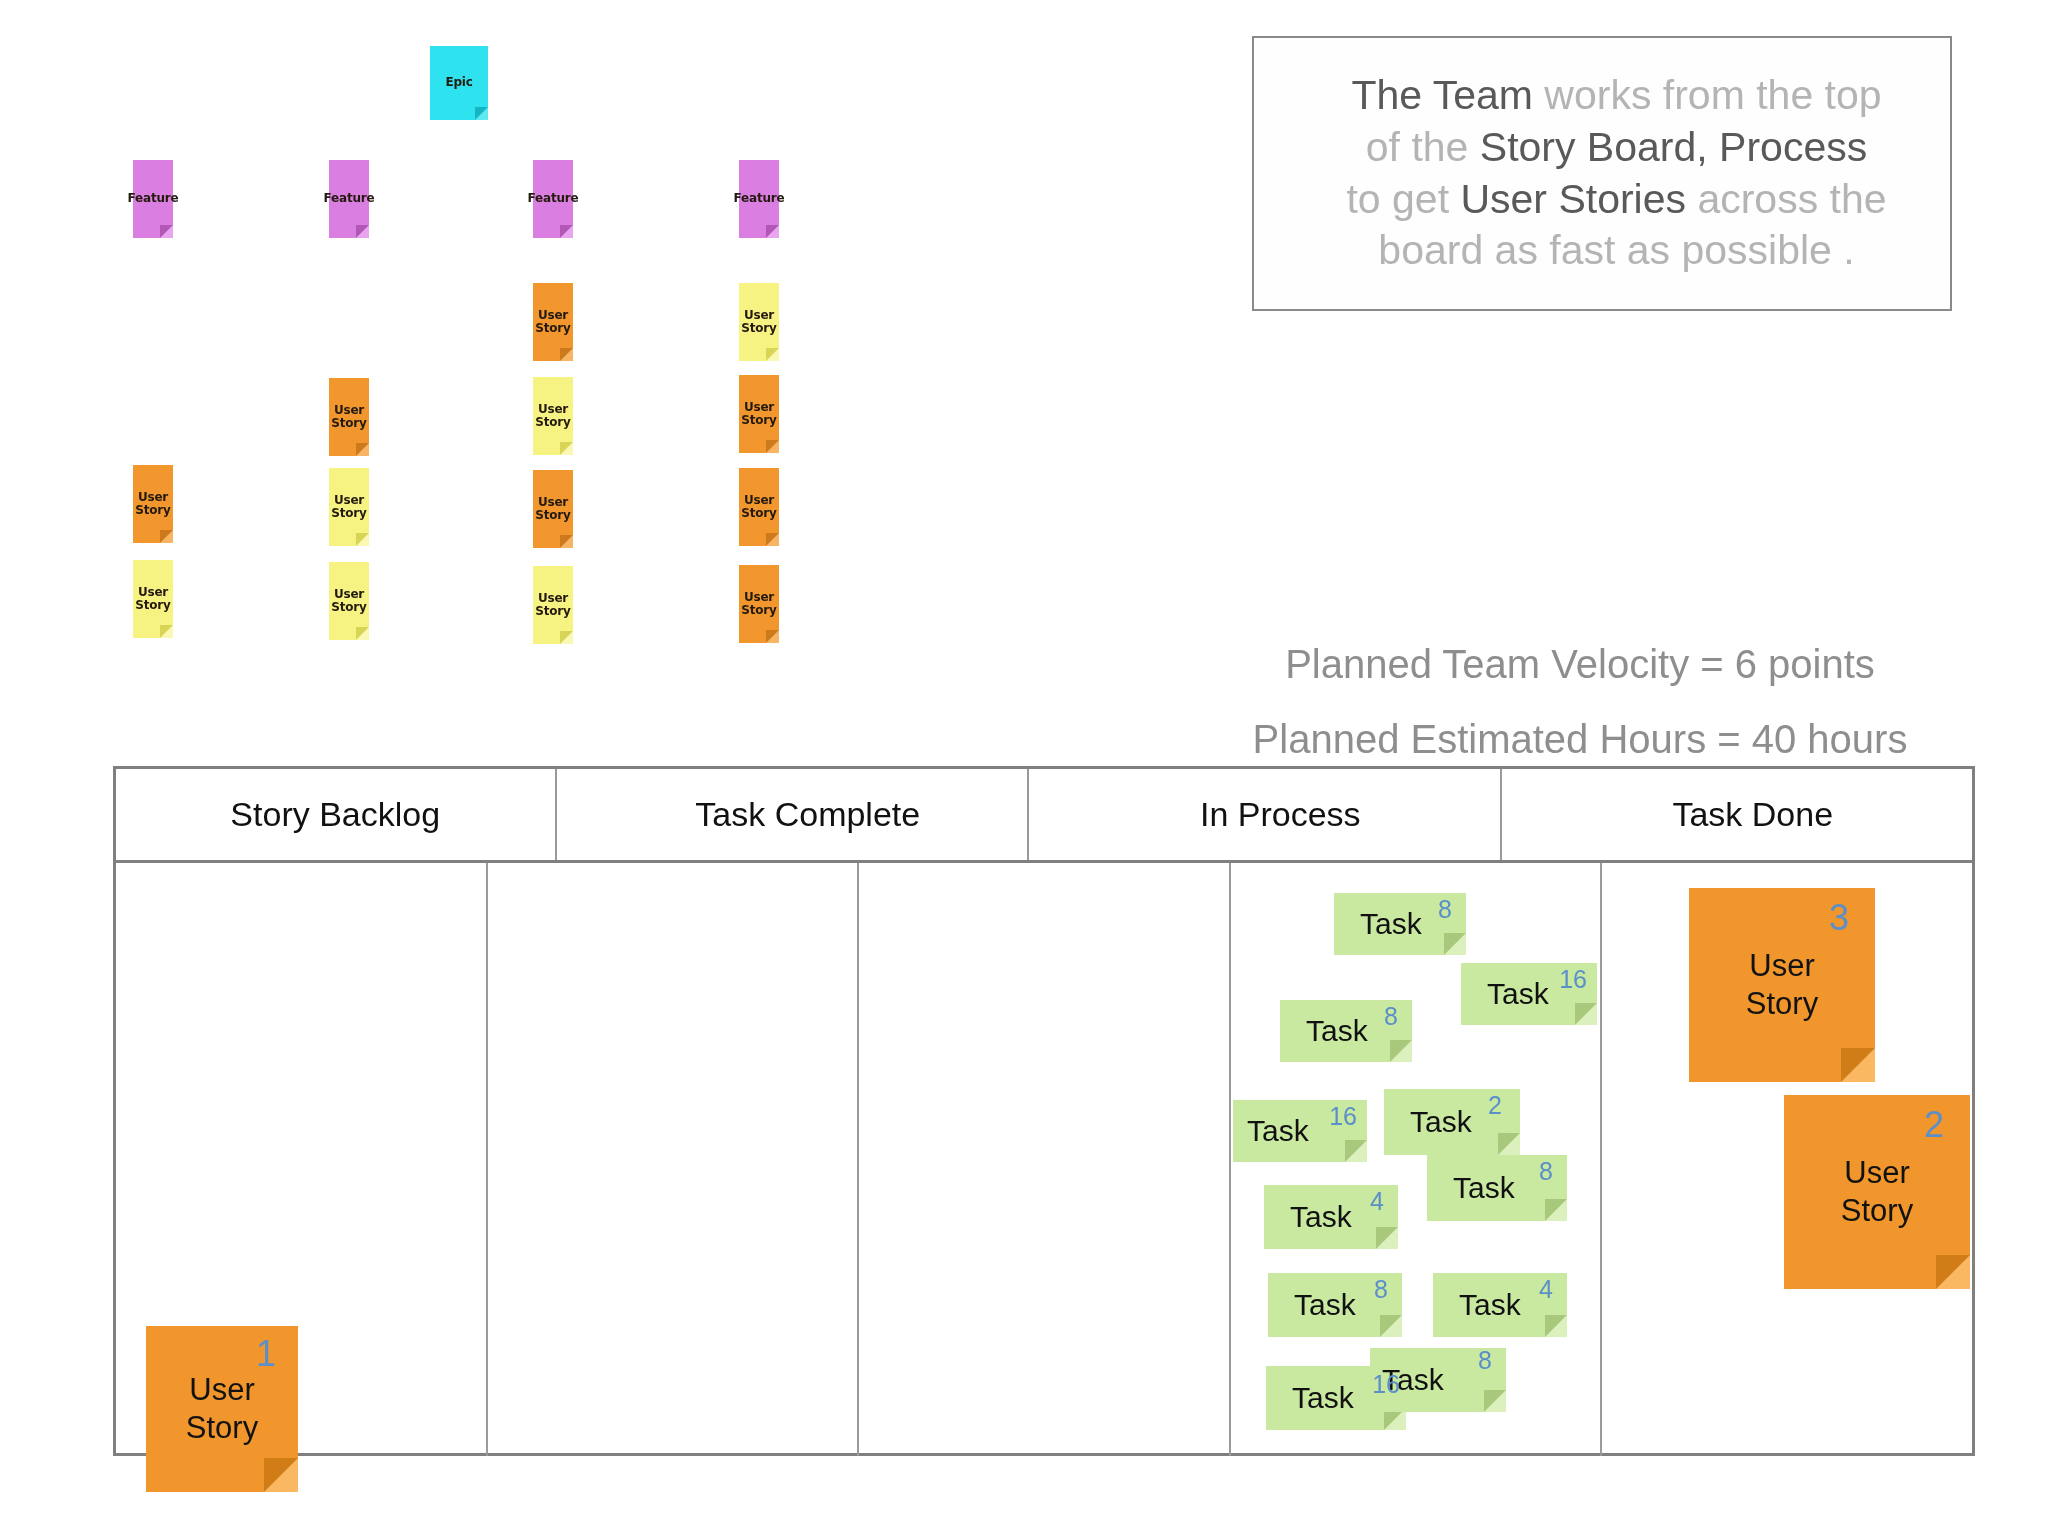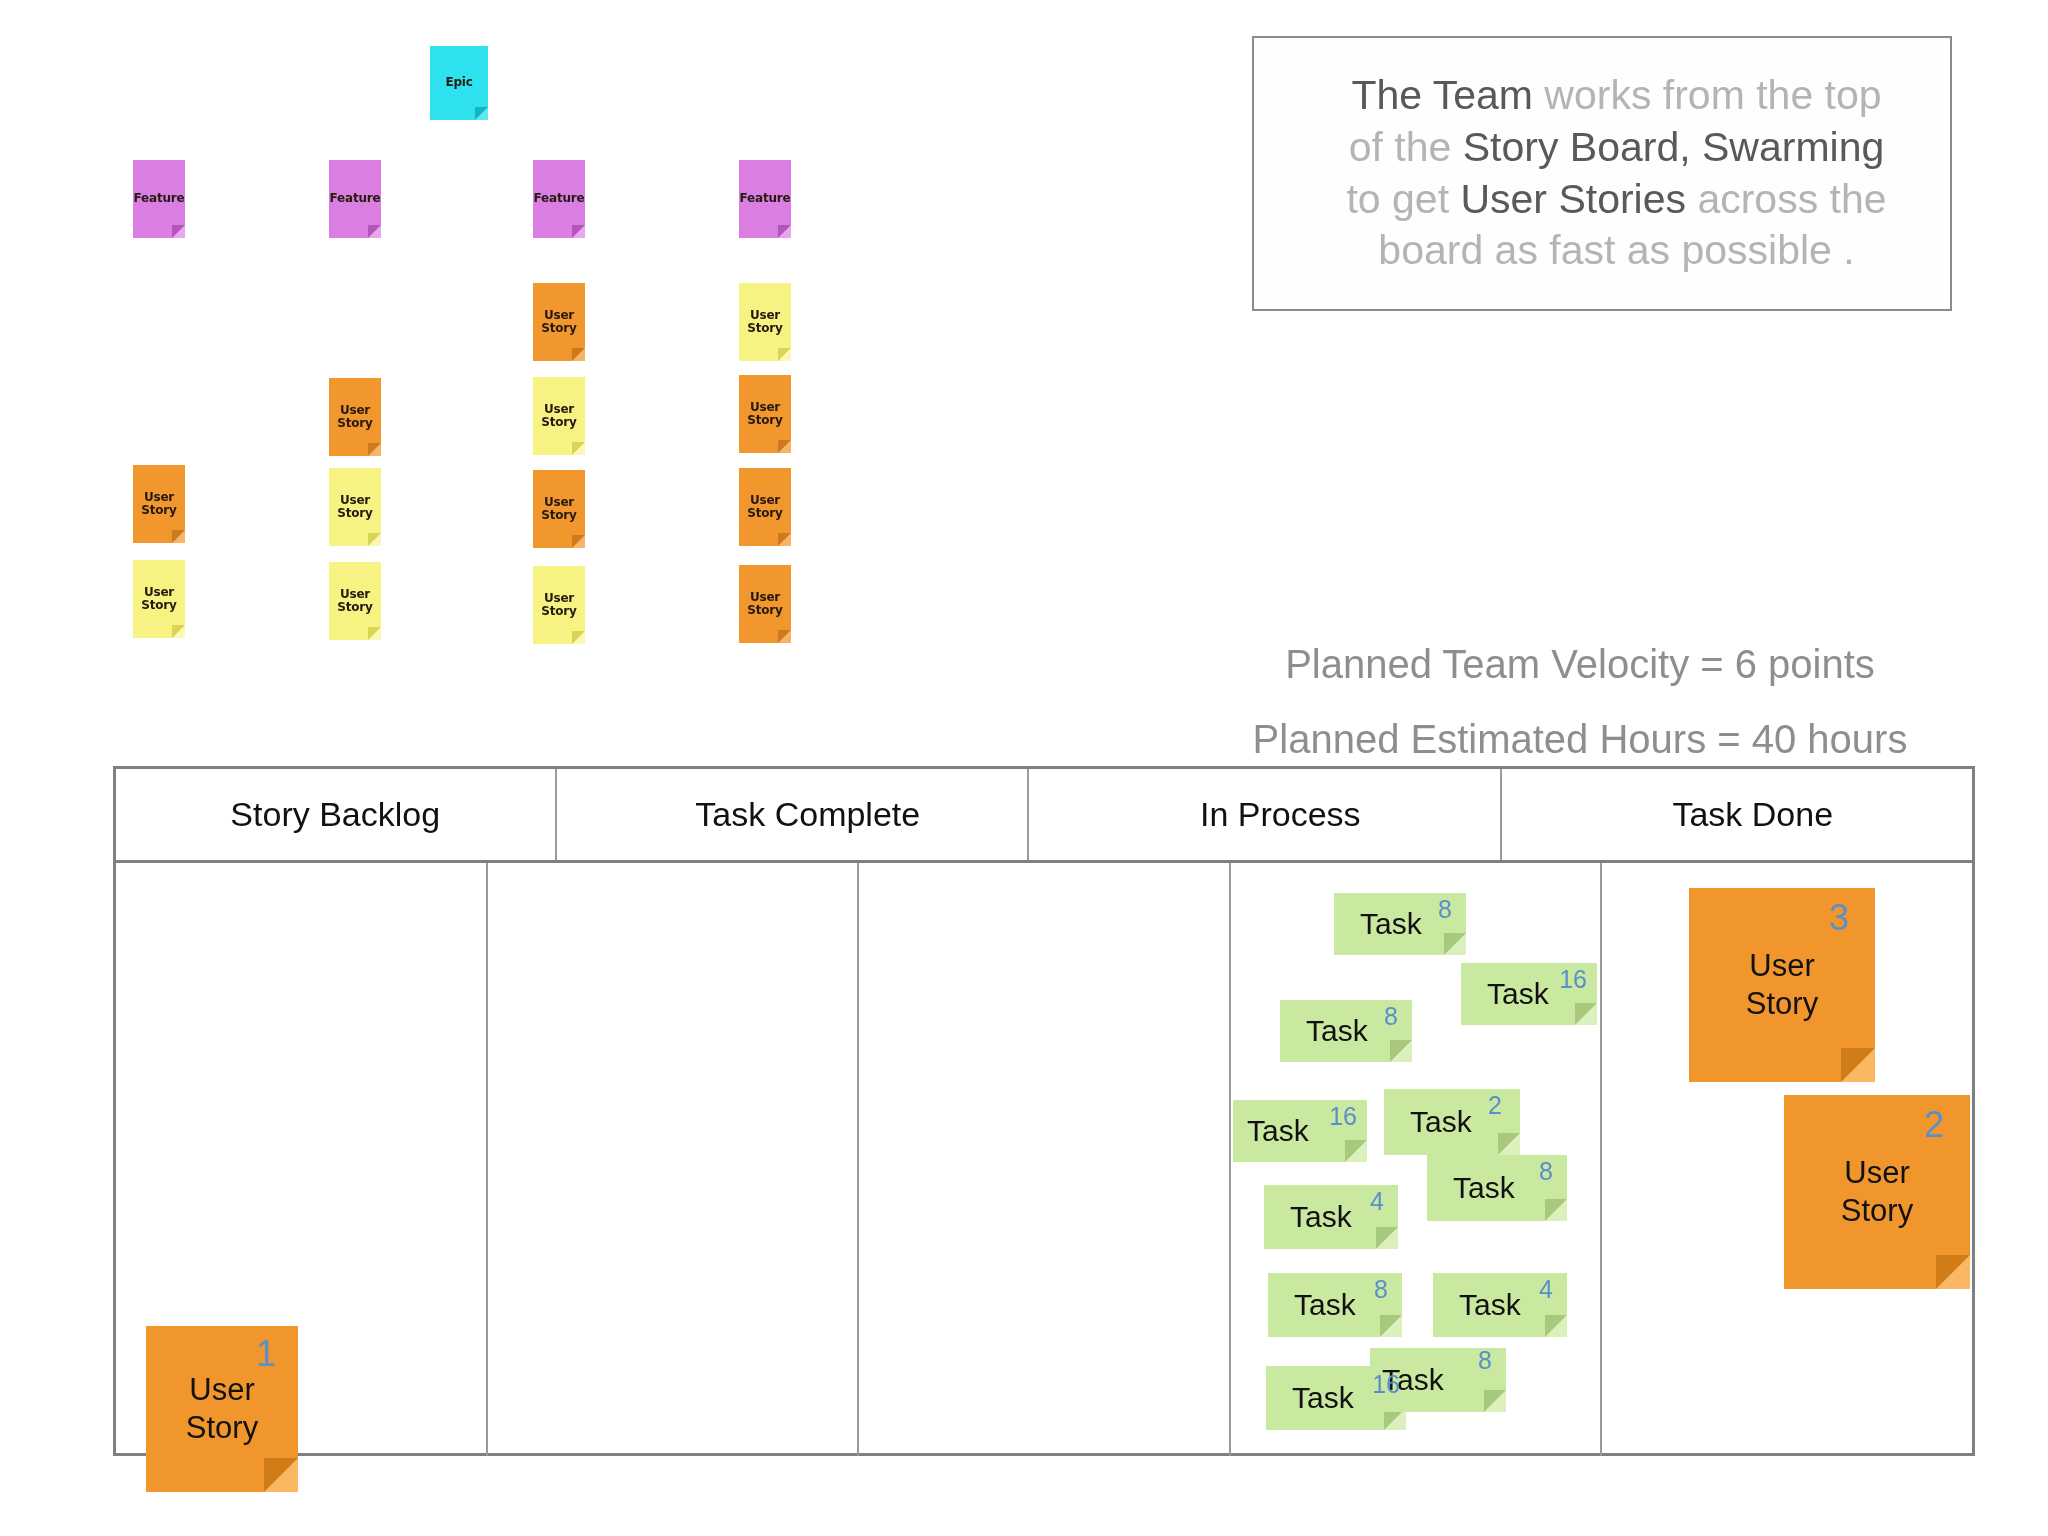--- a/index.html
+++ b/index.html
@@ -34,21 +34,21 @@
   .note .lbl{position:relative;z-index:2;}
   .note .pts{
     position:absolute;
     color:#5b8fc9;
     font-weight:400;
     z-index:3;
   }
 
   
   .mini{
-    width:52px;height:78px;
+    width:40px;height:78px;
     font-size:12px;
     font-family:"DejaVu Sans", sans-serif;
     font-weight:700;
     letter-spacing:-0.2px;
     color:#241a10;
     filter:blur(0.35px);
   }
   .mini .curl{border-width:0 0 13px 13px;}
   .mini.epic{
     background:#2ee2f0;
@@ -165,21 +165,21 @@
   #notes-layer .note{pointer-events:auto;}
 </style>
 </head>
 <body>
 
 <div id="stage">
 
   <div id="callout">
     <div class="txt">
       <span class="strong">The Team </span><span>works from the top</span><br>
-      <span>of the </span><span class="strong">Story Board</span><span class="strong">, </span><span class="strong">Swarming</span><br>
+      <span>of the </span><span class="strong">Story Board</span><span class="strong">, </span><span class="strong">Process</span><br>
       <span>to get  </span><span class="strong">User Stories</span><span> across the</span><br>
       <span>board as fast as possible .</span>
     </div>
   </div>
 
   <div id="velocity">
     <div>Planned Team Velocity = 6 points</div>
     <div>Planned Estimated Hours = 40 hours</div>
   </div>
 

